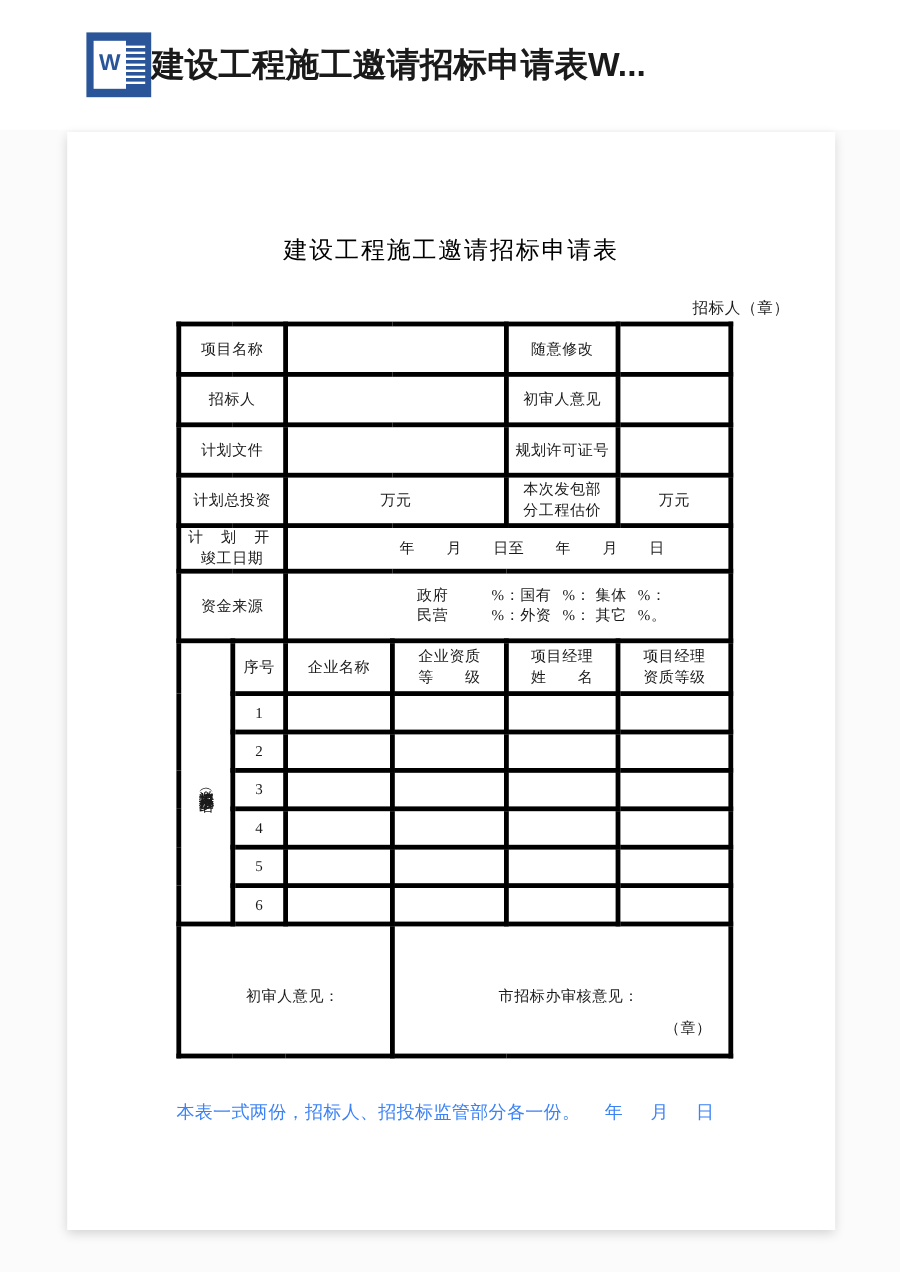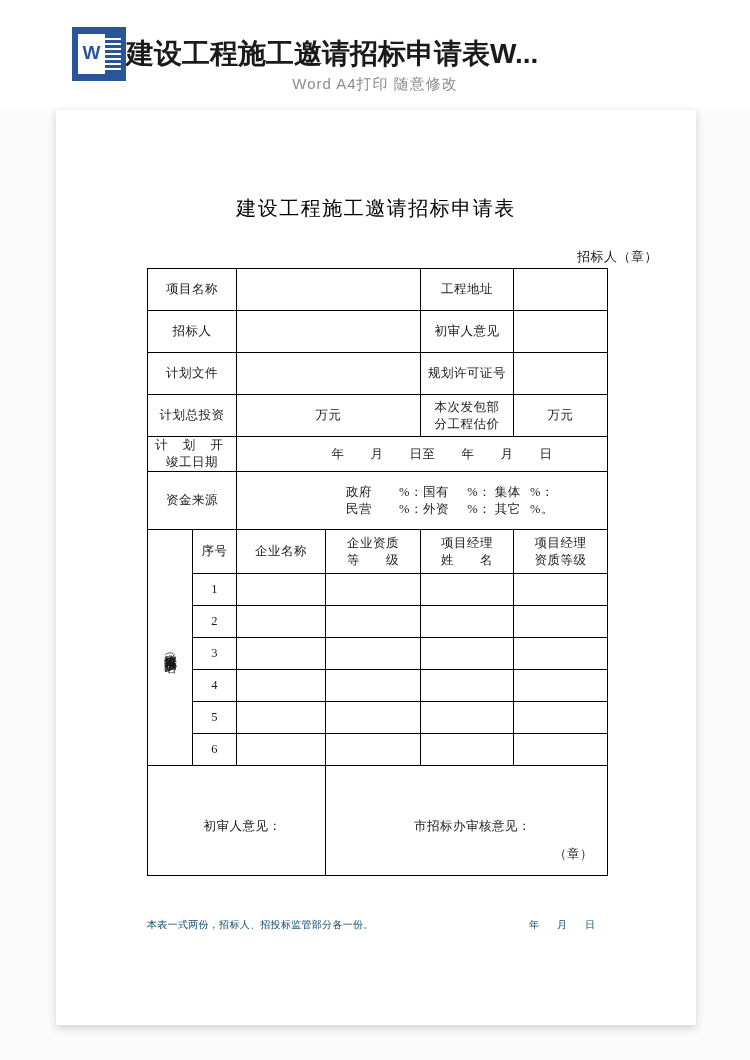--- a/index.html
+++ b/index.html
@@ -119,21 +119,21 @@
 
   
   table.form {
     position: absolute;
     left: 91px; top: 158px;
     width: 460px;
     border-collapse: collapse;
     table-layout: fixed;
   }
   table.form td {
-    border: 1px solid #000000;
+    border: 4px solid #000000;
     font-size: 12.5px;
     color: #1a1a1a;
     text-align: center;
     vertical-align: middle;
     padding: 0 2px;
     letter-spacing: 0.5px;
     line-height: 17px;
   }
   .r-basic { height: 42px; }
   .r-date  { height: 29px; }
@@ -152,21 +152,21 @@
     padding-left: 42px !important;
     letter-spacing: 1px;
   }
   .fundcell {
     text-align: left;
     padding-left: 40px !important;
     line-height: 21px;
     letter-spacing: 0.5px;
   }
   .fundcell span.col1 { display: inline-block; width: 62px; }
-  .fundcell span.col2 { display: inline-block; width: 68px; }
+  .fundcell span.col2 { display: inline-block; width: 68px; text-align: right; }
   .fundcell span.col3 { display: inline-block; width: 72px; }
 
   td.vlabel {
     width: 45px;
     writing-mode: vertical-rl;
     text-orientation: upright;
     letter-spacing: 5px;
     padding: 6px 0;
     font-size: 12.5px;
     line-height: 45px;
@@ -189,22 +189,22 @@
     position: absolute;
     right: 14px;
     bottom: 12px;
     font-size: 12.5px;
   }
 
   .footer-note {
     position: absolute;
     left: 91px; top: 808px;
     width: 460px;
-    font-size: 10px;
-    color: #0c4a6e;
+    font-size: 15px;
+    color: #3b82f6;
     letter-spacing: 0.3px;
     display: flex;
     justify-content: space-between;
     align-items: center;
   }
   .footer-date { letter-spacing: 4px; padding-right: 8px; }
 </style>
 </head>
 <body>
 
@@ -221,21 +221,20 @@
             <i></i>
             <i></i>
             <i></i>
             <i></i>
             <i></i>
             <i></i>
         </div>
       </div>
       <div class="hdr-title">建设工程施工邀请招标申请表W...</div>
     </div>
-    <div class="hdr-sub">Word A4打印 随意修改</div>
   </div>
 
   <div class="paper">
 
     <div class="doc-title">建设工程施工邀请招标申请表</div>
     <div class="seal-line">招标人（章）</div>
 
     <table class="form">
       <colgroup>
         <col style="width:45px">
@@ -243,21 +242,21 @@
         <col style="width:89px">
         <col style="width:95px">
         <col style="width:93px">
         <col style="width:94px">
       </colgroup>
       <tbody>
 
         <tr class="r-basic">
           <td class="lbl" colspan="2">项目名称</td>
           <td class="blank" colspan="2"></td>
-          <td class="lbl">工程地址</td>
+          <td class="lbl">随意修改</td>
           <td class="blank"></td>
         </tr>
 
         <tr class="r-basic">
           <td class="lbl" colspan="2">招标人</td>
           <td class="blank" colspan="2"></td>
           <td class="lbl">初审人意见</td>
           <td class="blank"></td>
         </tr>
 

